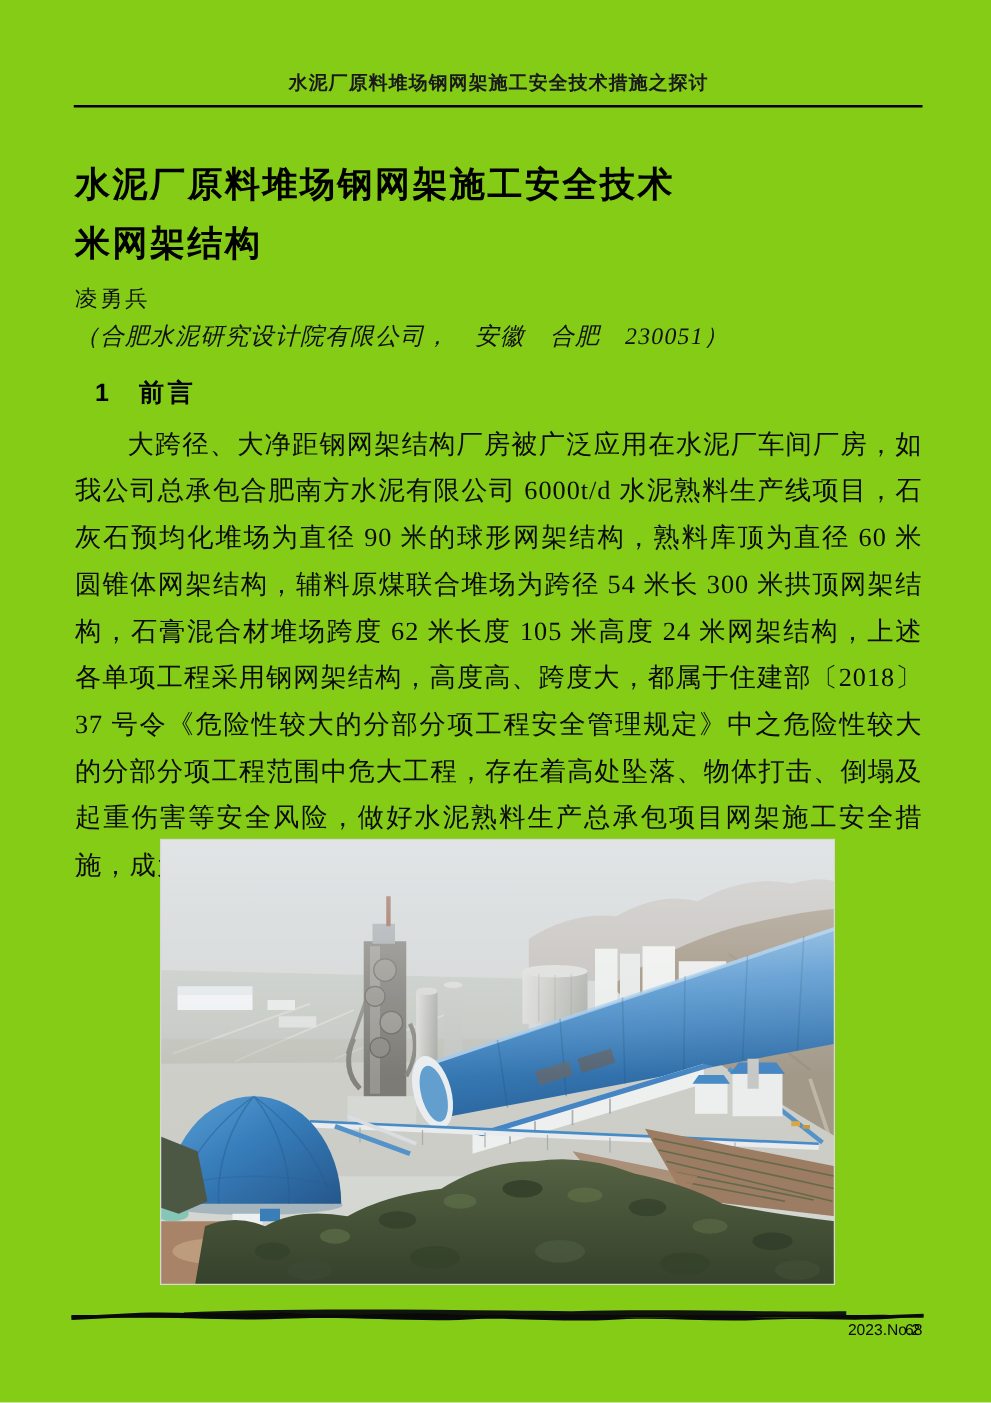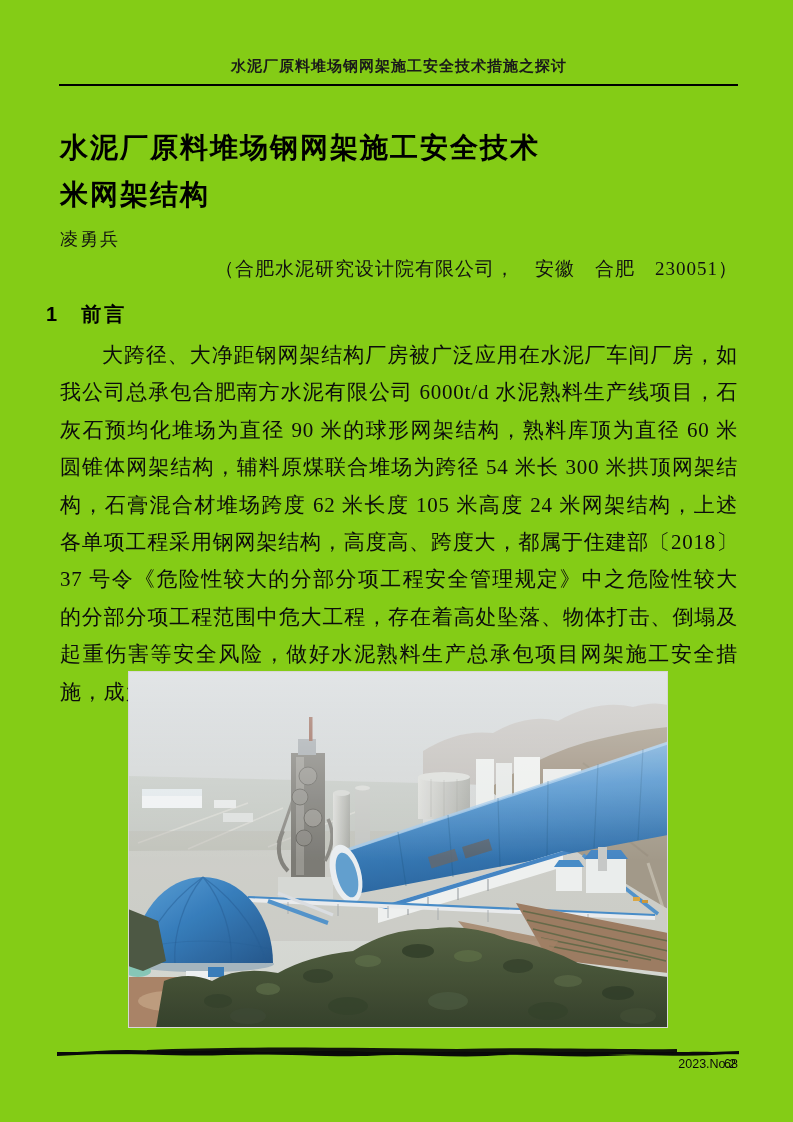--- a/index.html
+++ b/index.html
@@ -20,24 +20,24 @@
     position:absolute;top:124px;left:60px;width:678px;
     text-align:left;font-family:"Liberation Sans","DejaVu Sans",sans-serif;
     font-weight:bold;font-size:28px;line-height:47px;letter-spacing:2px;color:#000;
   }
   .author{
     position:absolute;top:227px;left:60px;width:678px;
     font-size:18px;letter-spacing:2px;color:#111;
   }
   .affiliation{
     position:absolute;top:256px;left:60px;width:678px;
-    text-align:right;font-size:19px;letter-spacing:1px;color:#111;
+    text-align:left;font-size:19px;letter-spacing:1px;color:#111;font-style:italic;
   }
   .sec-heading{
-    position:absolute;top:301px;left:46px;width:678px;
+    position:absolute;top:301px;left:76px;width:678px;
     font-family:"Liberation Sans","DejaVu Sans",sans-serif;
     font-weight:bold;font-size:20px;color:#000;
   }
   .sec-heading .sec-no{display:inline-block;}
   .sec-heading .sec-label{display:inline-block;margin-left:24px;letter-spacing:3px;}
   .body-para{
     position:absolute;top:337px;left:60px;width:678px;
     font-size:21px;line-height:37.4px;letter-spacing:0.8px;
     text-align:justify;text-justify:inter-ideograph;color:#0c0c0c;
   }

